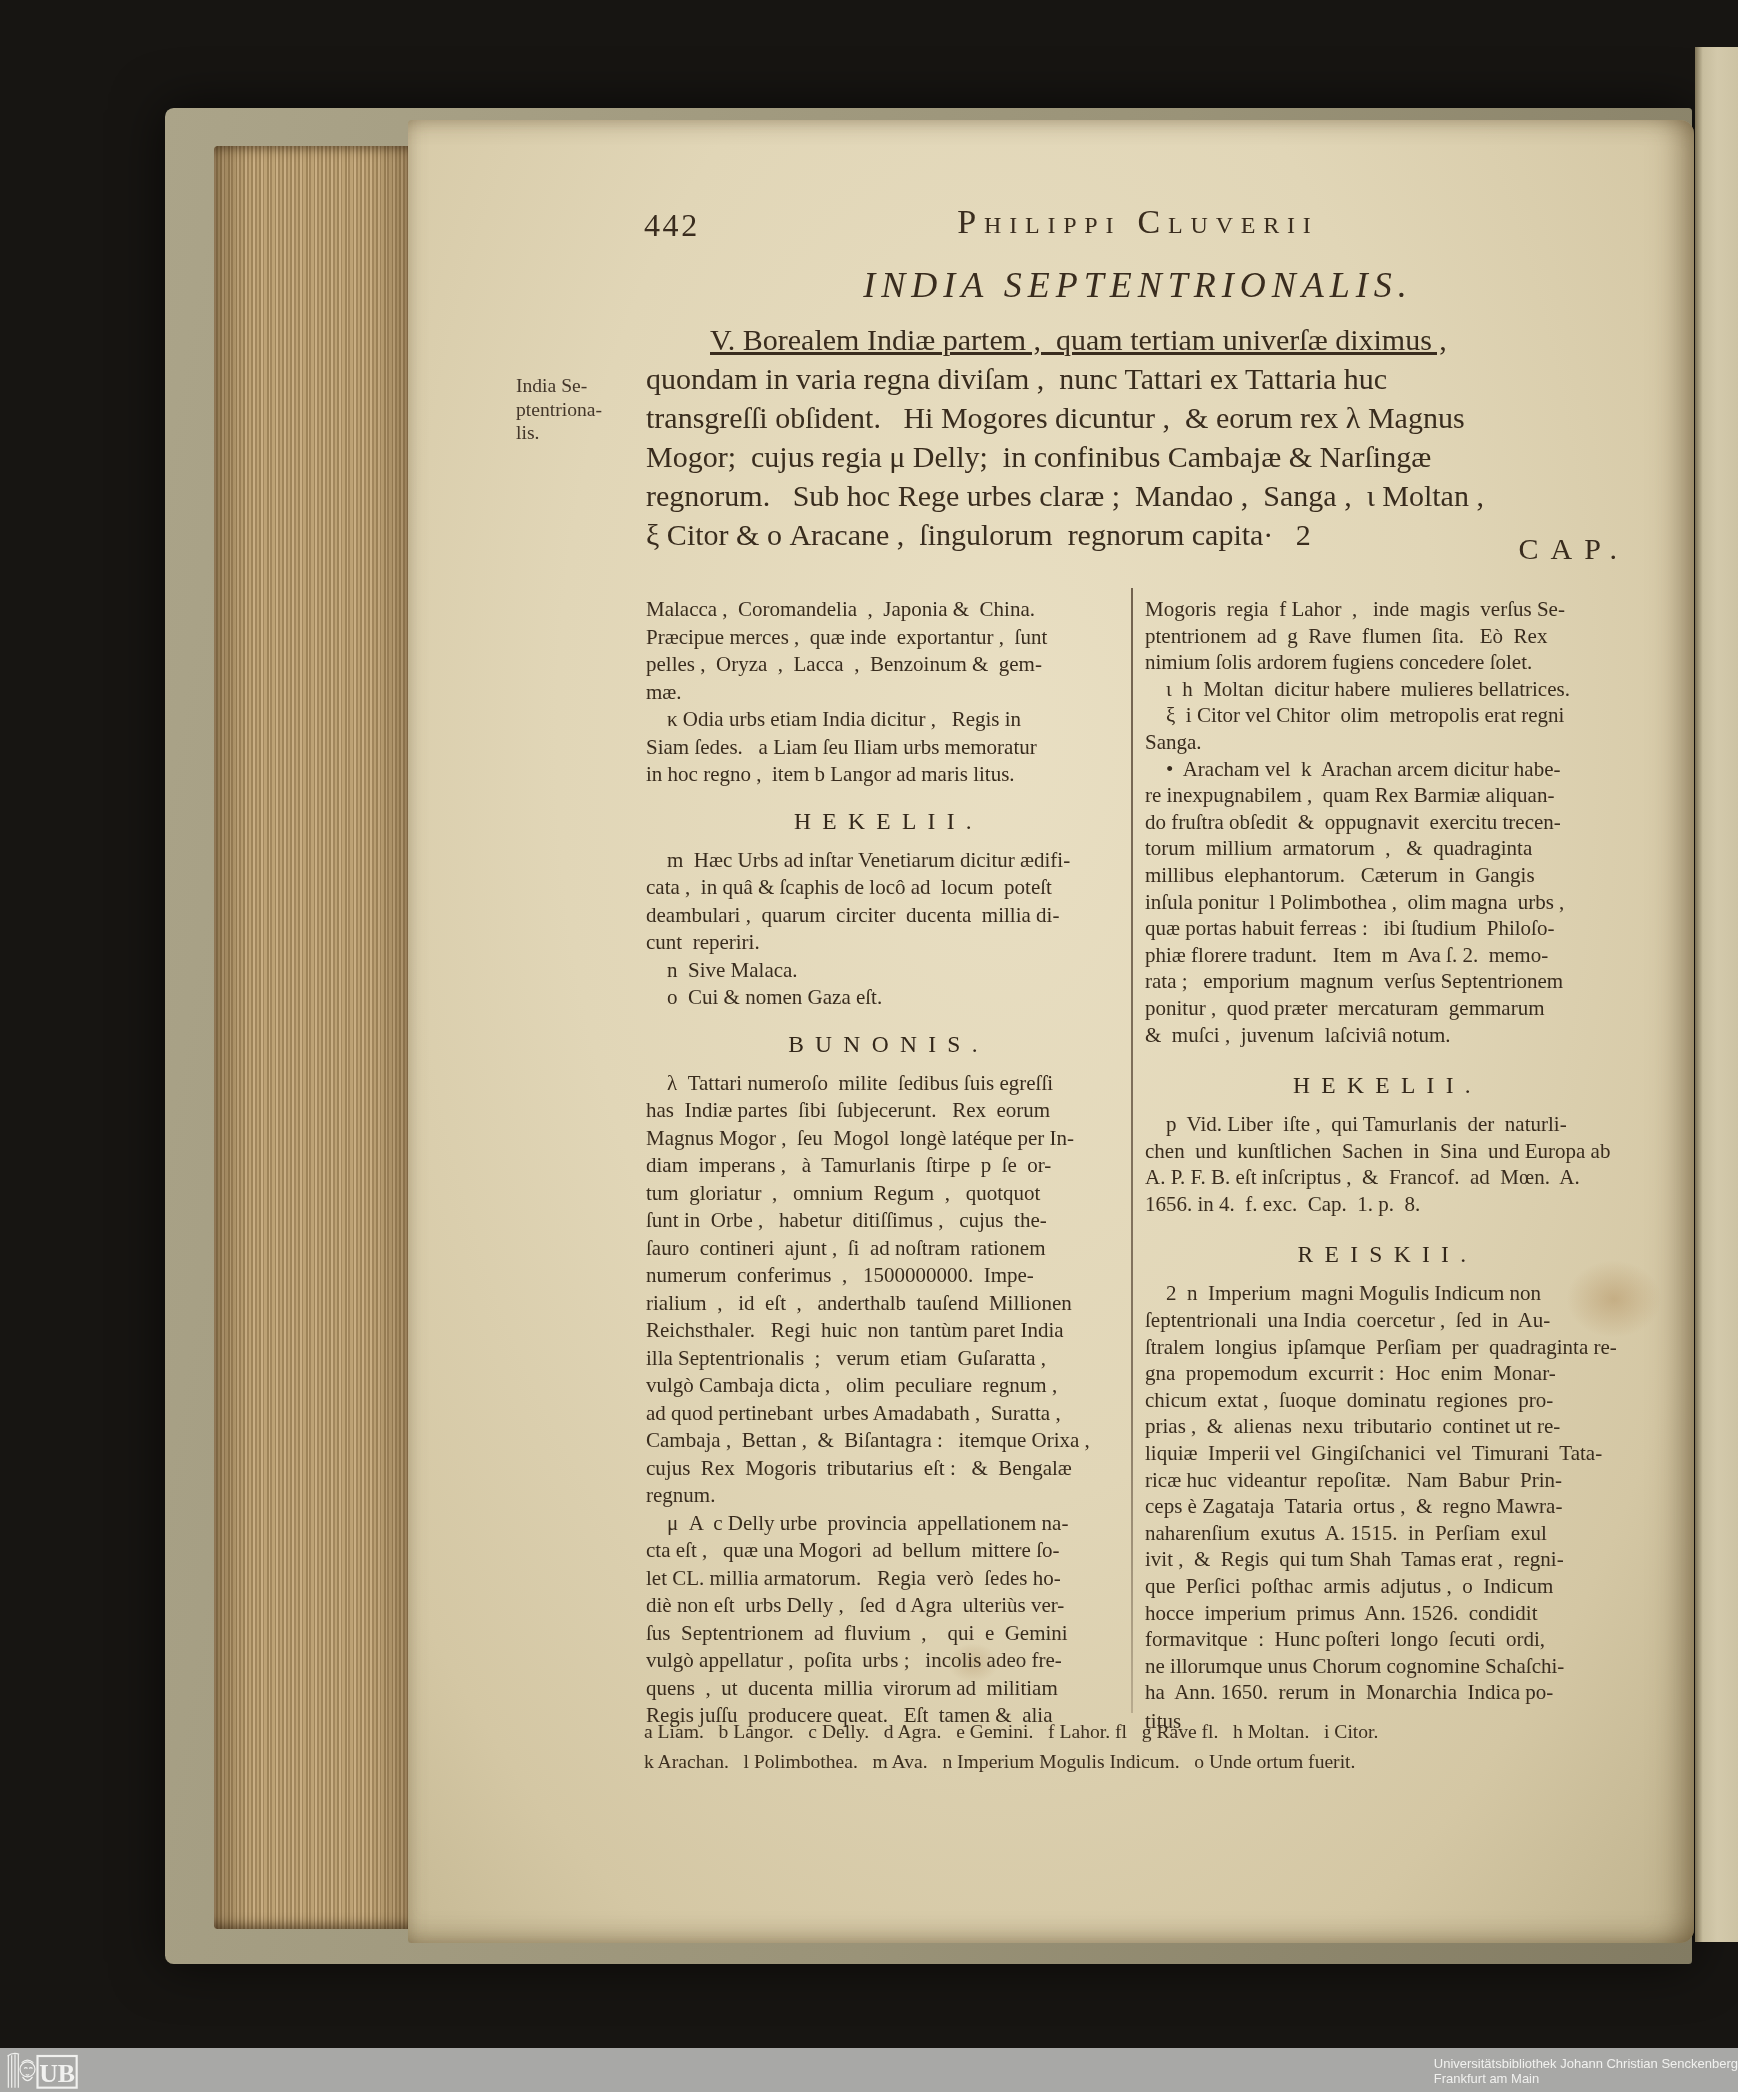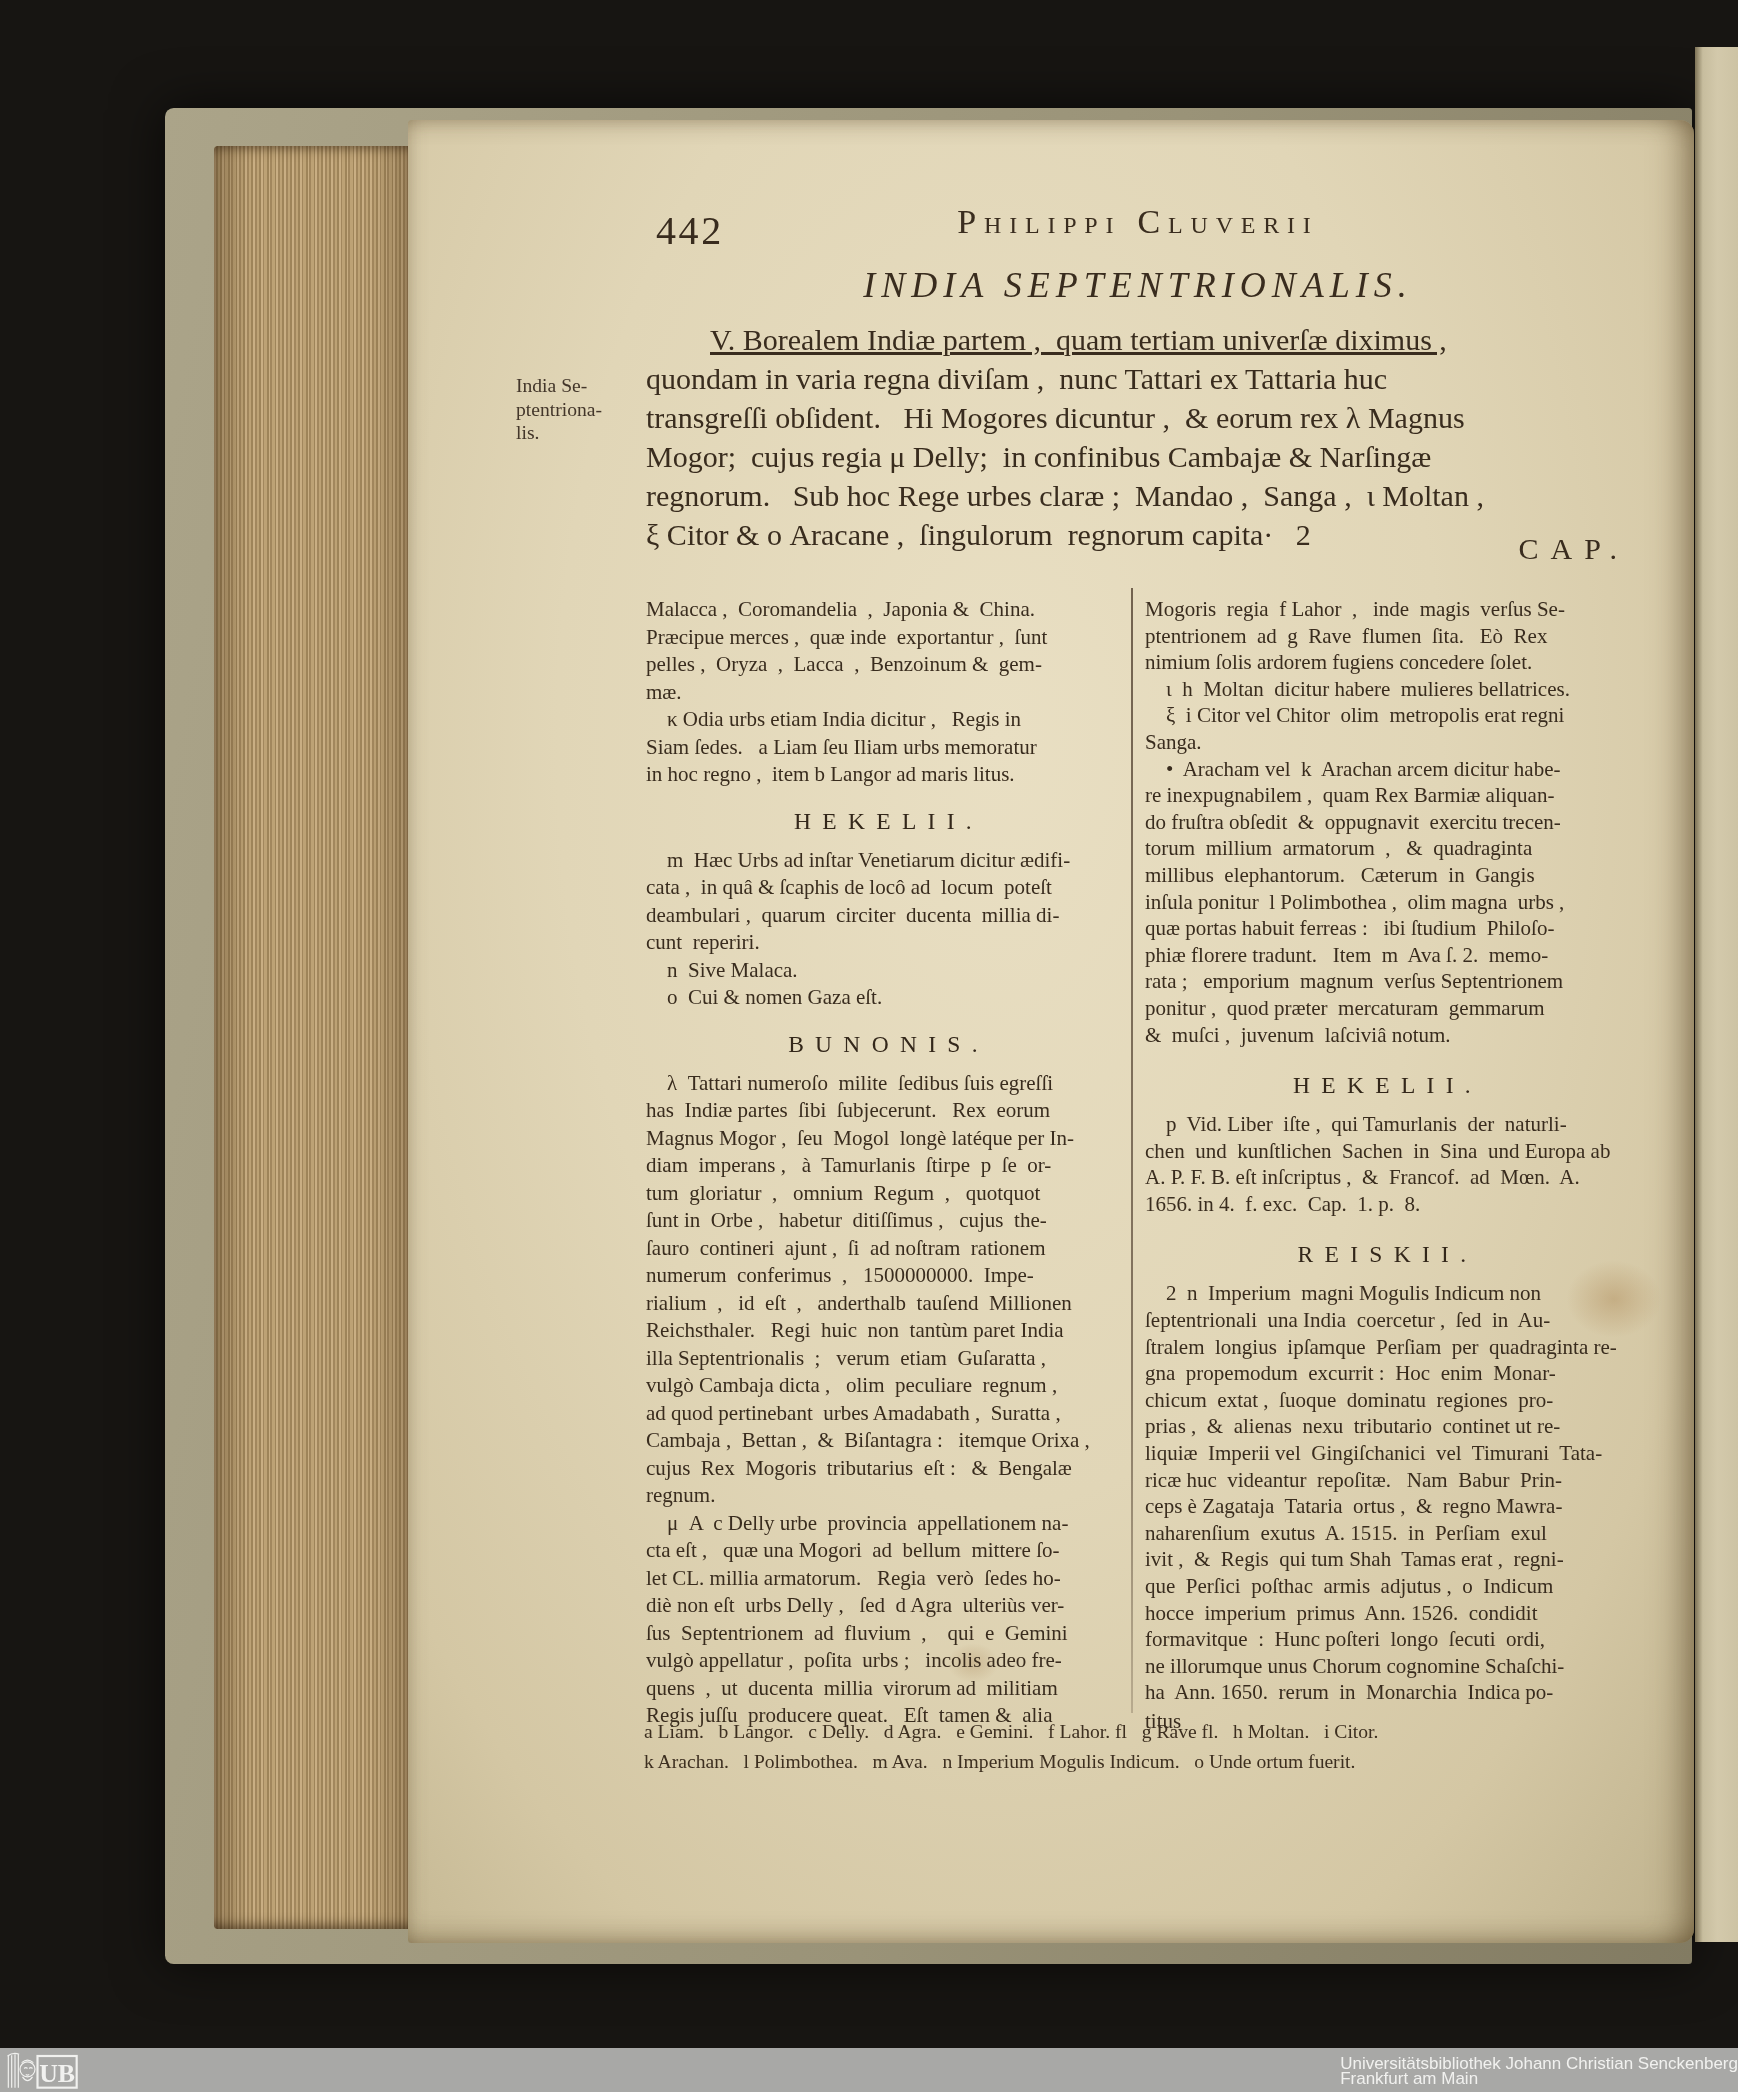--- a/index.html
+++ b/index.html
@@ -44,21 +44,21 @@
   .stain { position:absolute; border-radius:50%; pointer-events:none; }
   .stain.s1 { left:1158px; top:1140px; width:96px; height:78px;
     background:radial-gradient(ellipse, rgba(150,100,40,.28), rgba(150,100,40,0) 70%); }
   .stain.s2 { left:539px; top:1523px; width:52px; height:40px;
     background:radial-gradient(ellipse, rgba(140,95,40,.22), rgba(140,95,40,0) 70%); }
 
   
   .ln { white-space:pre; }
   .page-number {
     position:absolute; left:236px; top:87px;
-    font-size:40px; letter-spacing:2.6px;margin-left:12px;
+    font-size:32px; letter-spacing:2.6px;
   }
   .running-header {
     position:absolute; left:239px; top:83px; width:982px; text-align:center;
     font-size:34px; font-variant:small-caps; letter-spacing:7.8px; color:#3a2d1f;
   }
   .section-title {
     position:absolute; left:239px; top:144px; width:982px; text-align:center;
     font-size:36px; font-style:italic; letter-spacing:6px;
   }
   .intro {
@@ -95,21 +95,21 @@
   }
 
   
   .library-bar {
     position:absolute; left:0; bottom:0; width:1738px; height:45px;
     background:#a8a8a6; display:flex; align-items:center;
     font-family:"Liberation Sans","DejaVu Sans",sans-serif;
     justify-content:space-between;
   }
   .ub-logo { margin-left:5.2px; width:75px; height:40px; flex:0 0 auto; }
-  .library-text { margin-left:7px; color:#f1f1ef; font-size:17px; line-height:15px; }
+  .library-text { margin-left:7px; color:#f1f1ef; font-size:13px; line-height:15px; }
 </style>
 </head>
 <body>
 
 <div class="scene">
 
   <div class="book-cover"></div>
   <div class="page-stack"></div>
   <div class="next-page"></div>
 

